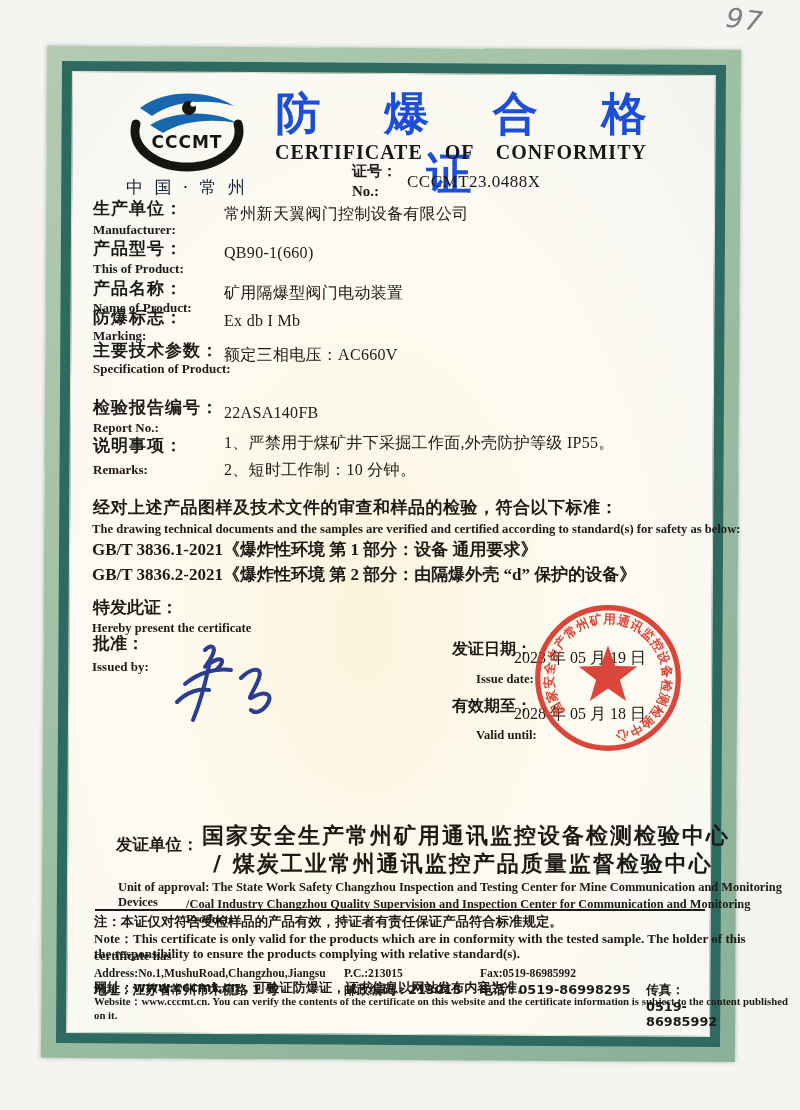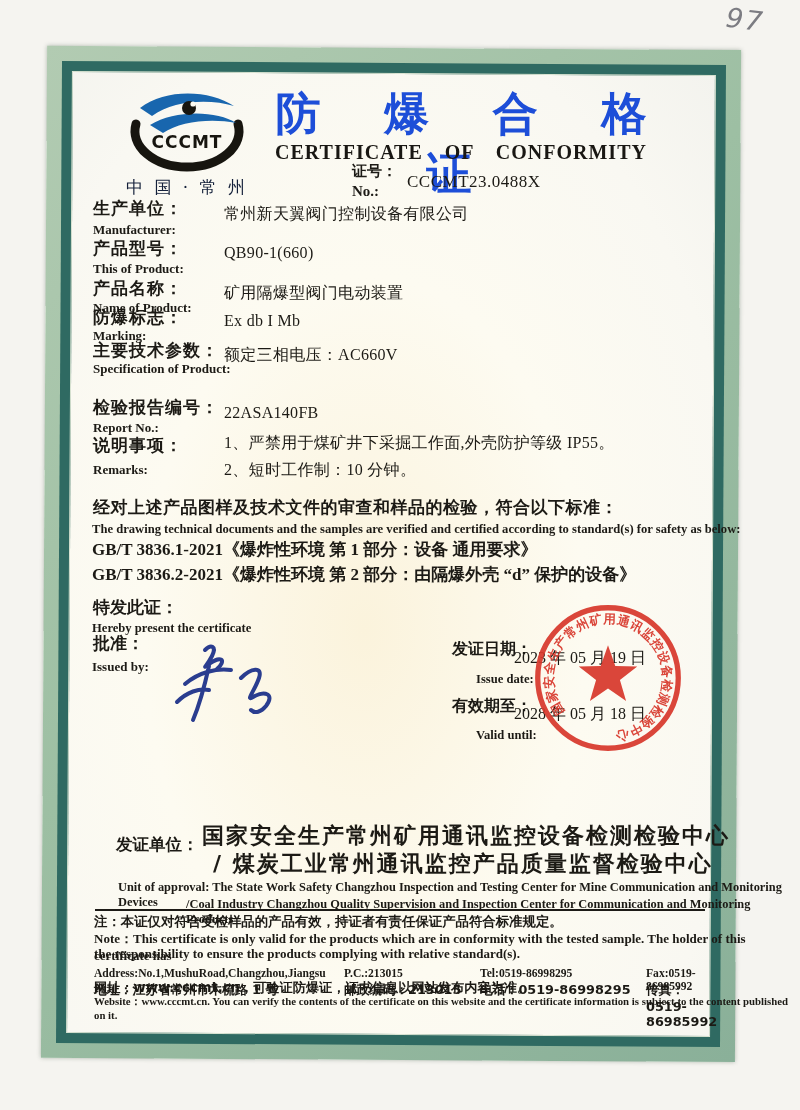--- a/index.html
+++ b/index.html
@@ -189,17 +189,16 @@
 
 <div class="abs contact contact-cn">
   <span>地址：江苏省常州市木梳路 1 号</span>
   <span>邮政编码：213015</span>
   <span>电话：0519-86998295</span>
   <span>传真：0519-86985992</span>
 </div>
 <div class="abs contact contact-en">
   <span>Address:No.1,MushuRoad,Changzhou,Jiangsu</span>
   <span>P.C.:213015</span>
-  <span>Tel:0519-86998295</span>
   <span>Fax:0519-86985992</span>
 </div>
 <div class="abs web-cn">网址：www.cccmt.cn，可验证防爆证，证书信息以网站发布内容为准。</div>
 <div class="abs web-en">Website：www.cccmt.cn. You can verify the contents of the certificate on this website and the certificate information is subject to the content published on it.</div>
 
 </body></html>

